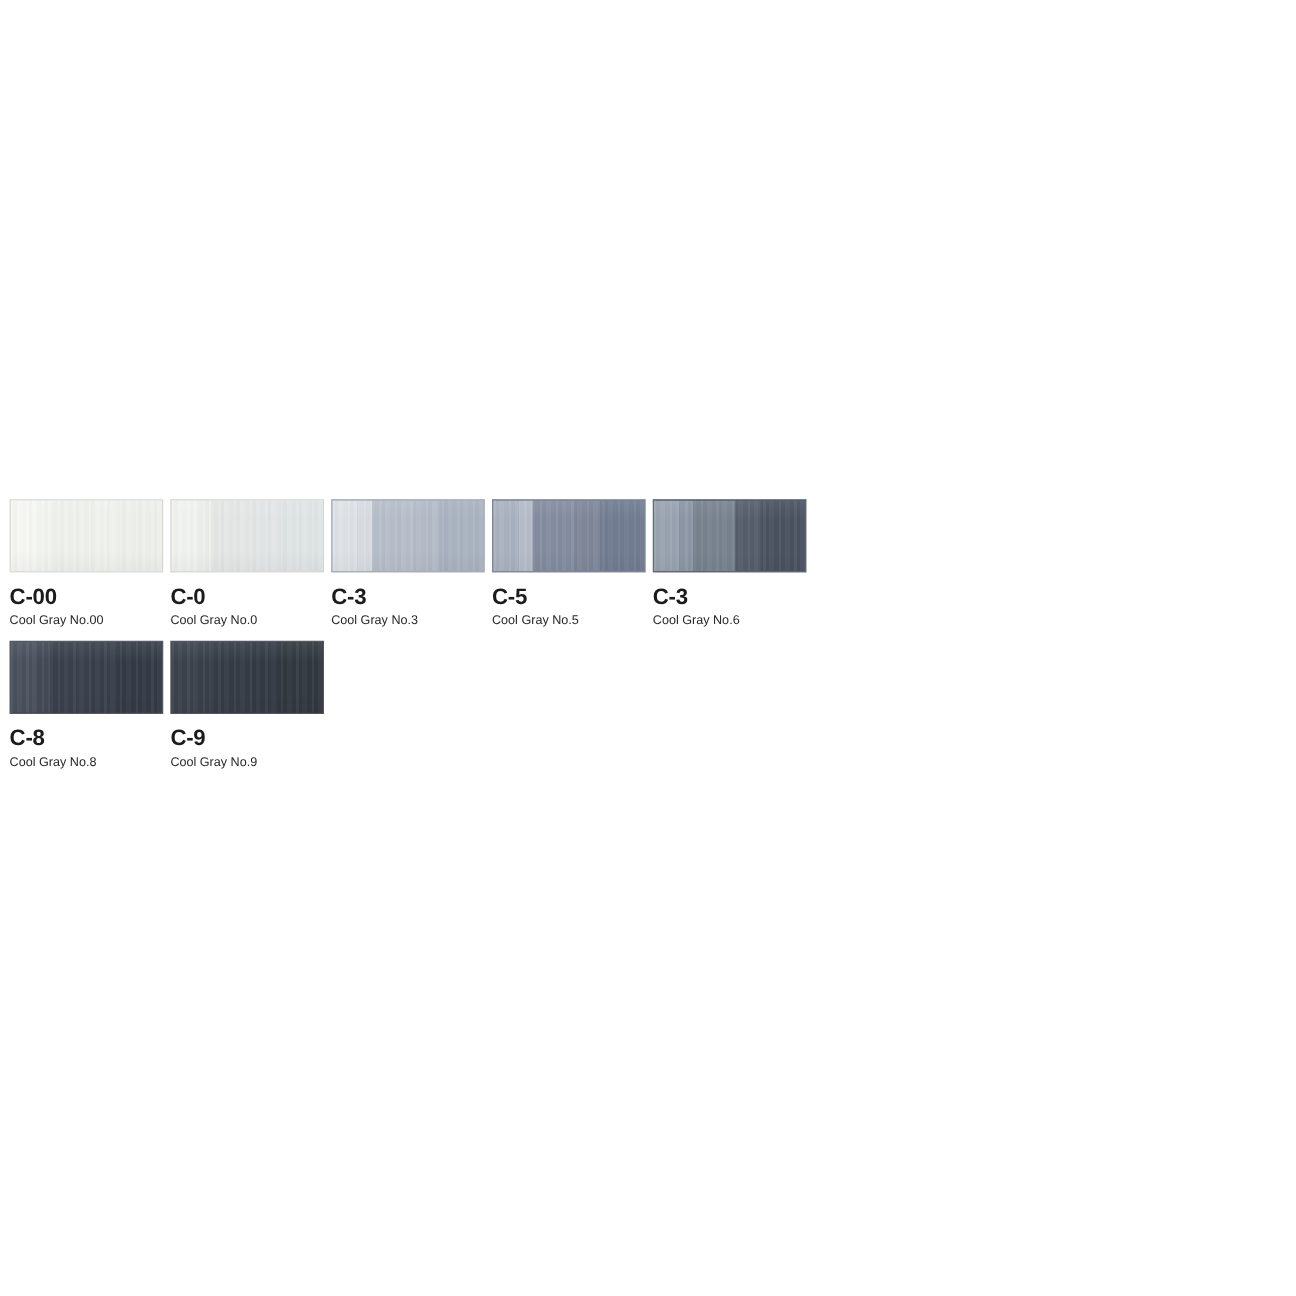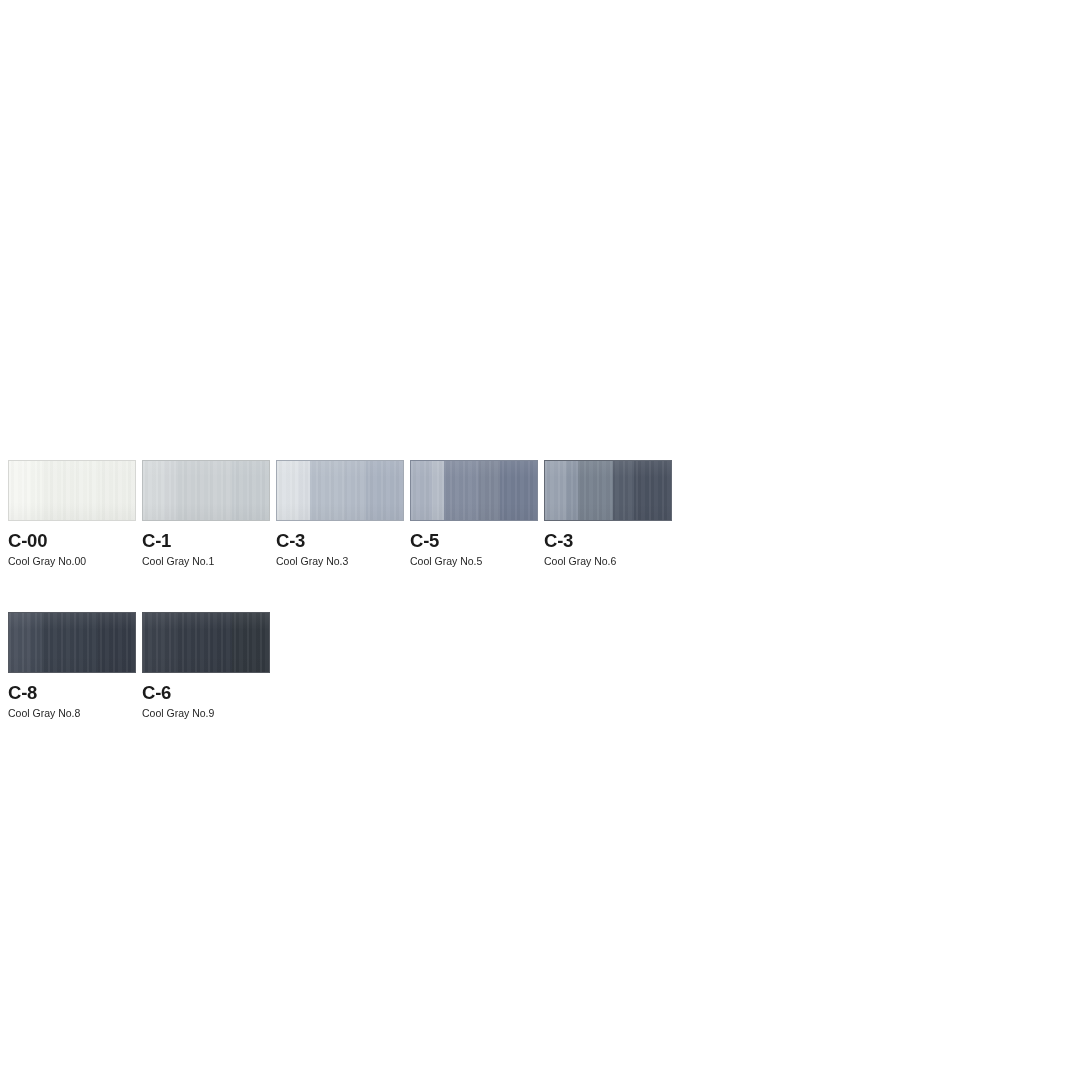--- a/index.html
+++ b/index.html
@@ -22,21 +22,20 @@
     left: 8px;
     top: 416px;
     width: 1064px;
   }
 
   .swatch-row {
     display: flex;
     flex-direction: row;
     align-items: flex-start;
     margin-bottom: 10px;
-    margin-top: 44px;
   }
 
   .swatch-cell {
     width: 128px;
     margin-right: 6px;
     position: relative;
   }
 
   .swatch-chip {
     width: 128px;
@@ -116,31 +115,31 @@
           <div class="band b3" style="background: rgb(239, 241, 236);"></div>
           <div class="band b4" style="background: rgb(240, 242, 237);"></div>
           <div class="band b5" style="background: rgb(238, 240, 235);"></div>
           <div class="streaks"></div>
           <div class="sheen"></div>
         </div>
         <div class="swatch-code">C-00</div>
         <div class="swatch-name">Cool Gray No.00</div>
       </div>
       <div class="swatch-cell">
-        <div class="swatch-chip" style="background: rgb(204, 209, 211);">
-          <div class="band b1" style="background: rgb(214, 218, 220);"></div>
-          <div class="band b2" style="background: rgb(210, 214, 217);"></div>
-          <div class="band b3" style="background: rgb(203, 208, 211);"></div>
-          <div class="band b4" style="background: rgb(204, 209, 212);"></div>
-          <div class="band b5" style="background: rgb(198, 204, 208);"></div>
-          <div class="streaks"></div>
-          <div class="sheen"></div>
-        </div>
-        <div class="swatch-code">C-1</div>
-        <div class="swatch-name">Cool Gray No.1</div>
+        <div class="swatch-chip" style="background: rgb(238, 240, 236);">
+          <div class="band b1" style="background: rgb(241, 243, 239);"></div>
+          <div class="band b2" style="background: rgb(237, 239, 235);"></div>
+          <div class="band b3" style="background: rgb(227, 231, 230);"></div>
+          <div class="band b4" style="background: rgb(226, 230, 230);"></div>
+          <div class="band b5" style="background: rgb(223, 228, 229);"></div>
+          <div class="streaks"></div>
+          <div class="sheen"></div>
+        </div>
+        <div class="swatch-code">C-0</div>
+        <div class="swatch-name">Cool Gray No.0</div>
       </div>
       <div class="swatch-cell">
         <div class="swatch-chip" style="background: rgb(170, 180, 194);">
           <div class="band b1" style="background: rgb(222, 226, 230);"></div>
           <div class="band b2" style="background: rgb(217, 221, 226);"></div>
           <div class="band b3" style="background: rgb(182, 190, 201);"></div>
           <div class="band b4" style="background: rgb(179, 187, 199);"></div>
           <div class="band b5" style="background: rgb(170, 179, 193);"></div>
           <div class="streaks"></div>
           <div class="sheen"></div>
@@ -192,17 +191,17 @@
       <div class="swatch-cell">
         <div class="swatch-chip" style="background: rgb(54, 59, 69);">
           <div class="band b1" style="background: rgb(60, 66, 76);"></div>
           <div class="band b2" style="background: rgb(58, 64, 74);"></div>
           <div class="band b3" style="background: rgb(54, 60, 70);"></div>
           <div class="band b4" style="background: rgb(52, 58, 68);"></div>
           <div class="band b5" style="background: rgb(50, 56, 63);"></div>
           <div class="streaks"></div>
           <div class="sheen"></div>
         </div>
-        <div class="swatch-code">C-6</div>
+        <div class="swatch-code">C-9</div>
         <div class="swatch-name">Cool Gray No.9</div>
       </div>
     </div>
   </div>
 
 </body></html>

